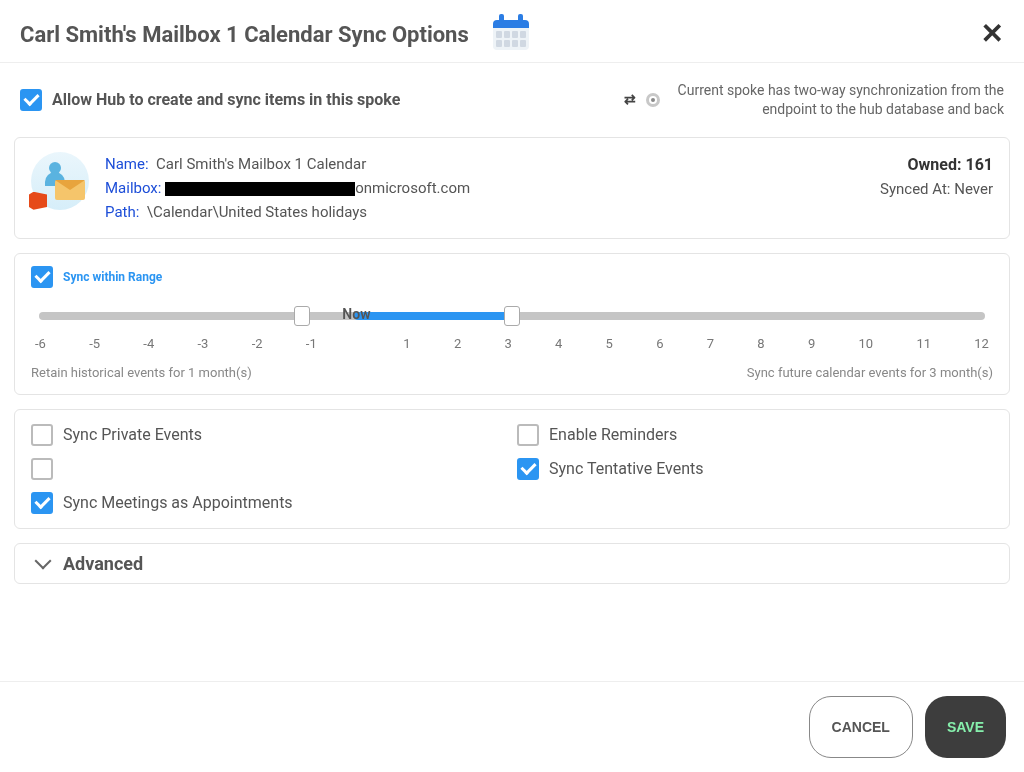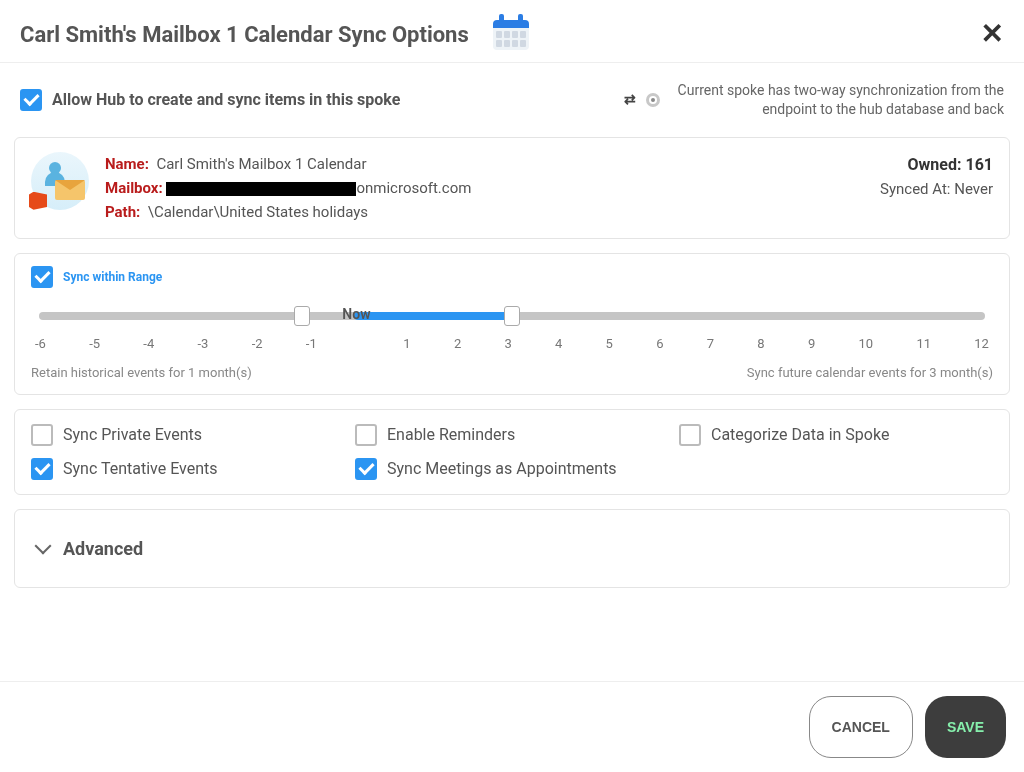--- a/index.html
+++ b/index.html
@@ -247,22 +247,22 @@
       flex: 1;
       display: flex;
       justify-content: space-between;
     }
     .info-left {
       font-size: 15px;
       color: #555;
       line-height: 1.6;
     }
     .info-left b {
-      color: #b91c1c;
-      font-weight: 700;
+      color: #1d4ed8;
+      font-weight: 400;
     }
     .redacted {
       display: inline-block;
       background: #000;
       width: 190px;
       height: 14px;
       vertical-align: middle;
     }
     .info-right {
       text-align: right;
@@ -338,35 +338,35 @@
     }
     .range-footer {
       display: flex;
       justify-content: space-between;
       margin-top: 14px;
       font-size: 13px;
       color: #888;
     }
     .options-card .opt-grid {
       display: grid;
-      grid-template-columns: 1fr 1fr 1fr;
+      grid-template-columns: 1fr 1fr;
       row-gap: 12px;
       column-gap: 10px;
     }
     .opt-item {
       display: flex;
       align-items: center;
       gap: 10px;
     }
     .opt-item label {
       font-size: 16px;
       color: #555;
     }
     .advanced-card {
-      padding: 28px 16px;
+      padding: 9px 16px;
       display: flex;
       align-items: center;
       gap: 14px;
       cursor: pointer;
     }
     .chevron {
       width: 12px;
       height: 12px;
       border-right: 2px solid #666;
       border-bottom: 2px solid #666;
@@ -510,21 +510,20 @@
       <div class="opt-item">
         <span id="cb-private" class="cb"></span>
         <label>Sync Private Events</label>
       </div>
       <div class="opt-item">
         <span id="cb-reminders" class="cb"></span>
         <label>Enable Reminders</label>
       </div>
       <div class="opt-item">
         <span id="cb-categorize" class="cb"></span>
-        <label>Categorize Data in Spoke</label>
       </div>
       <div class="opt-item">
         <span id="cb-tentative" class="cb checked"></span>
         <label>Sync Tentative Events</label>
       </div>
       <div class="opt-item">
         <span id="cb-meetings" class="cb checked"></span>
         <label>Sync Meetings as Appointments</label>
       </div>
     </div>

